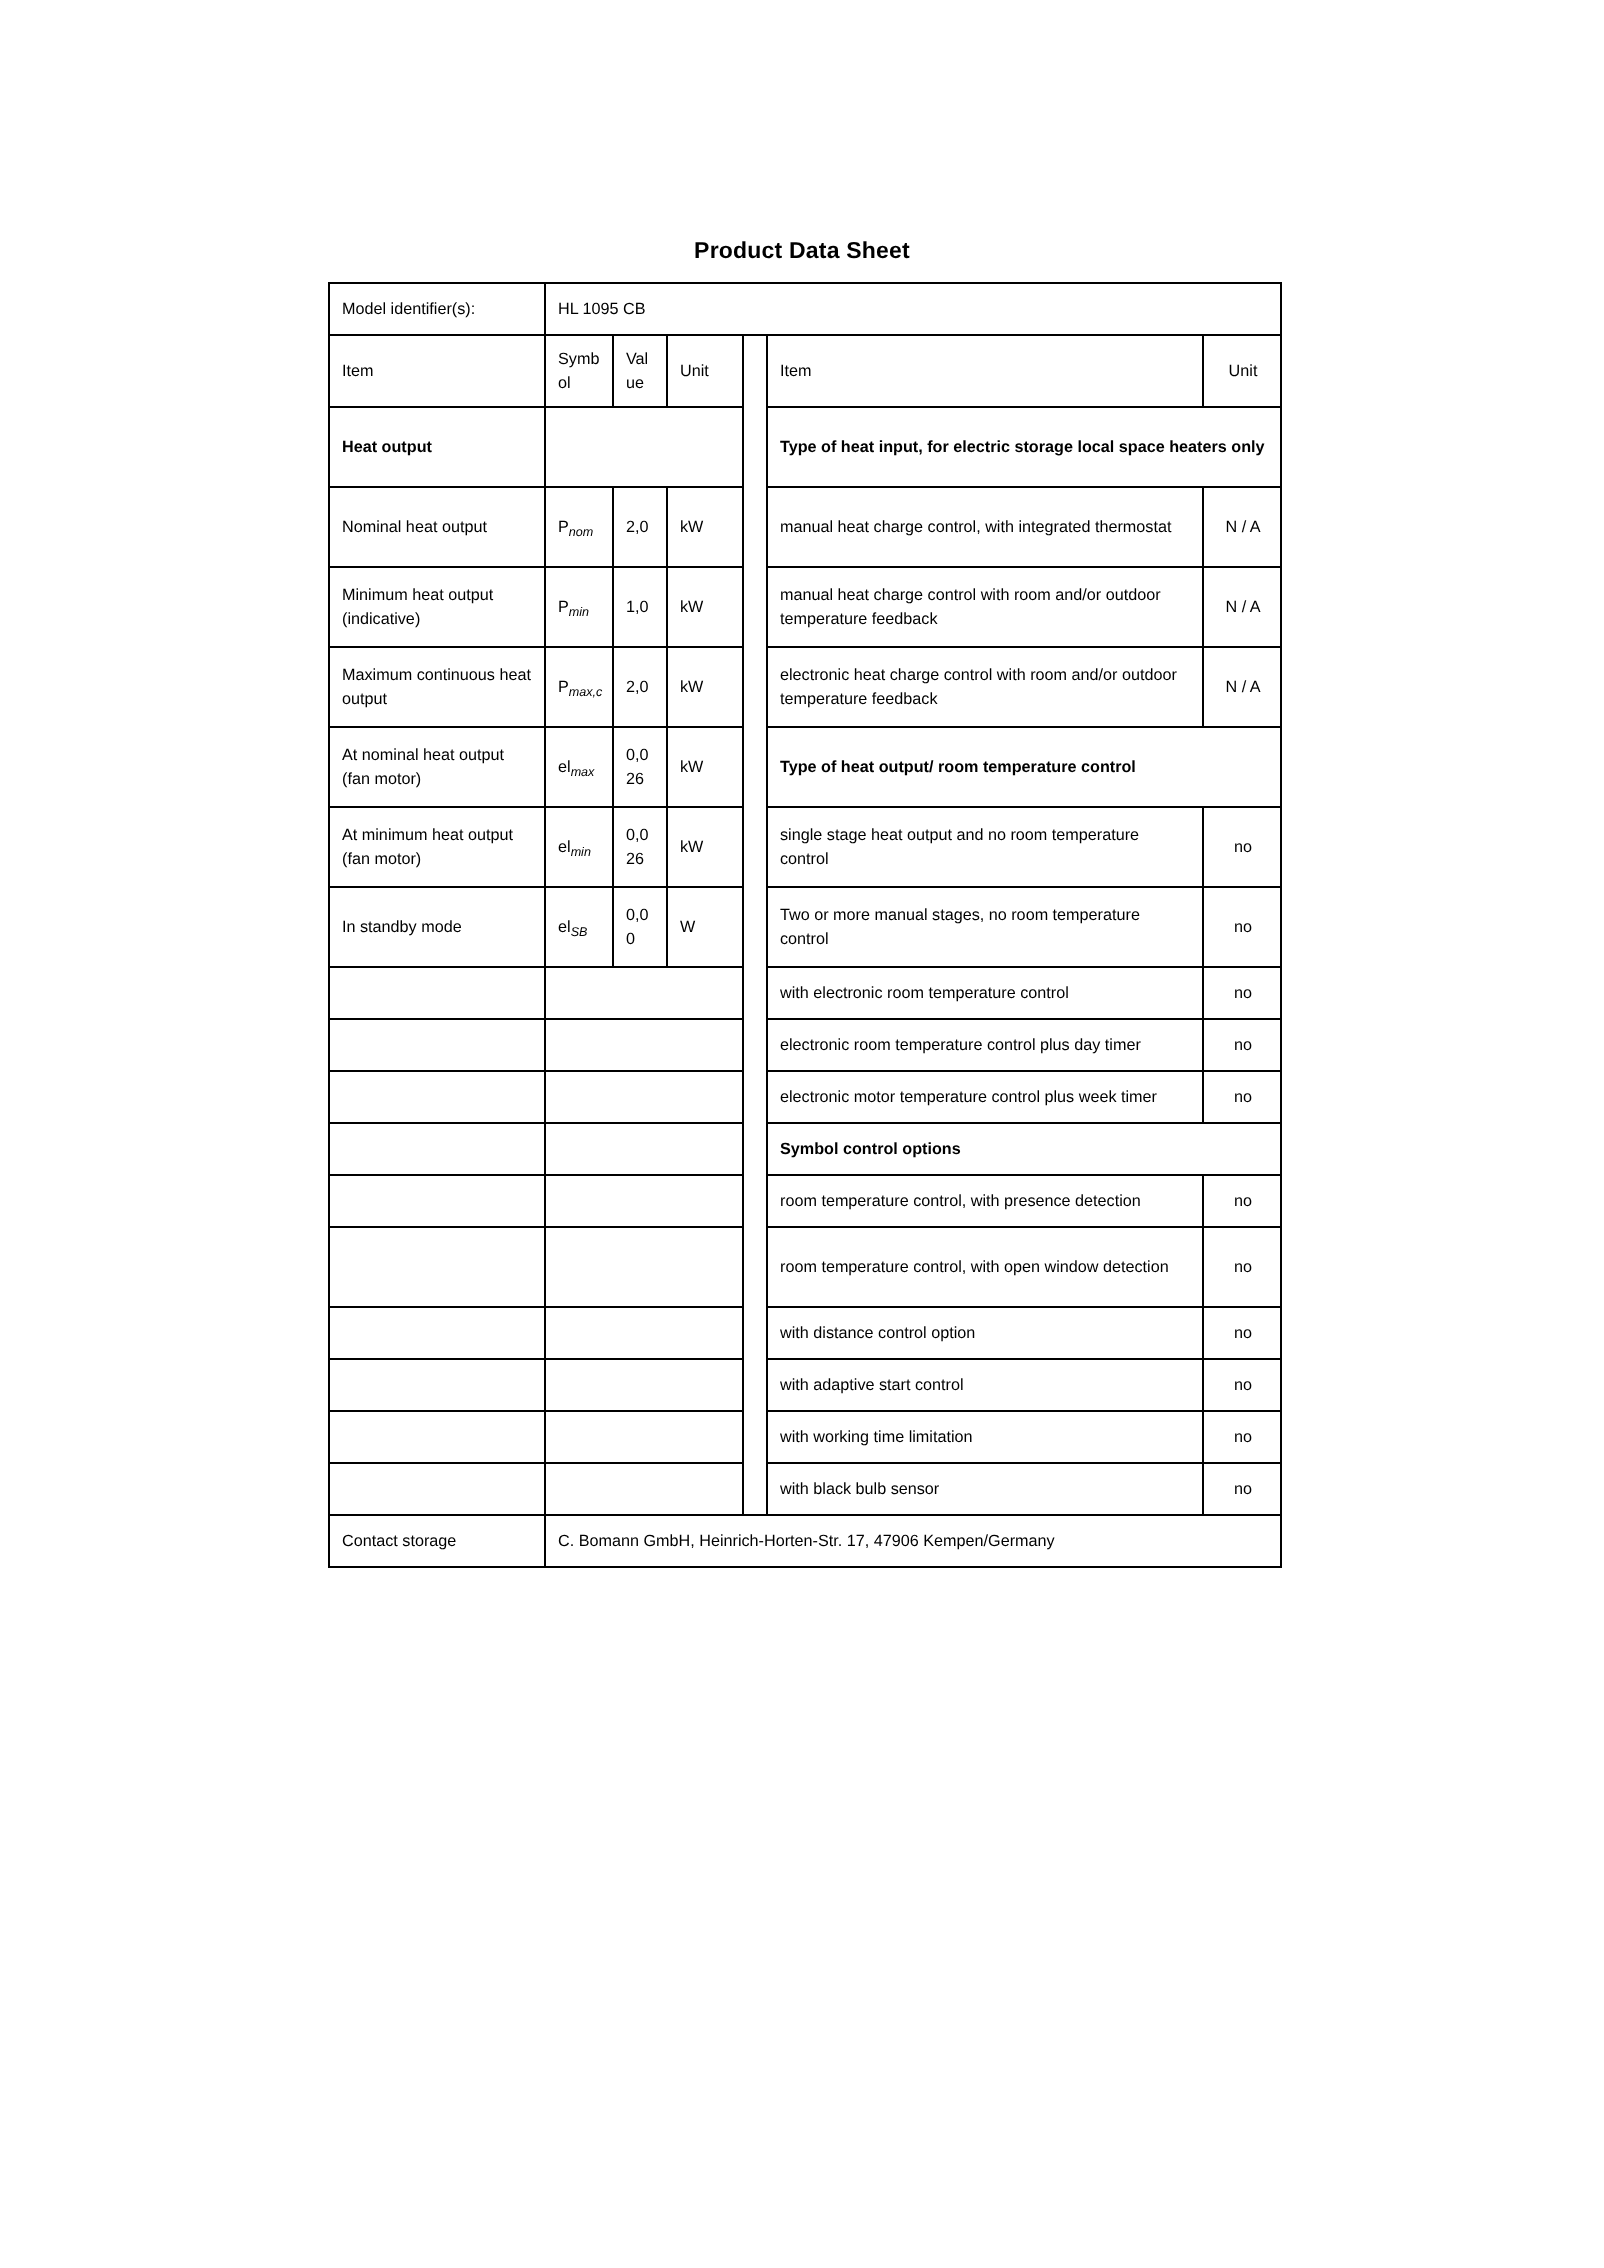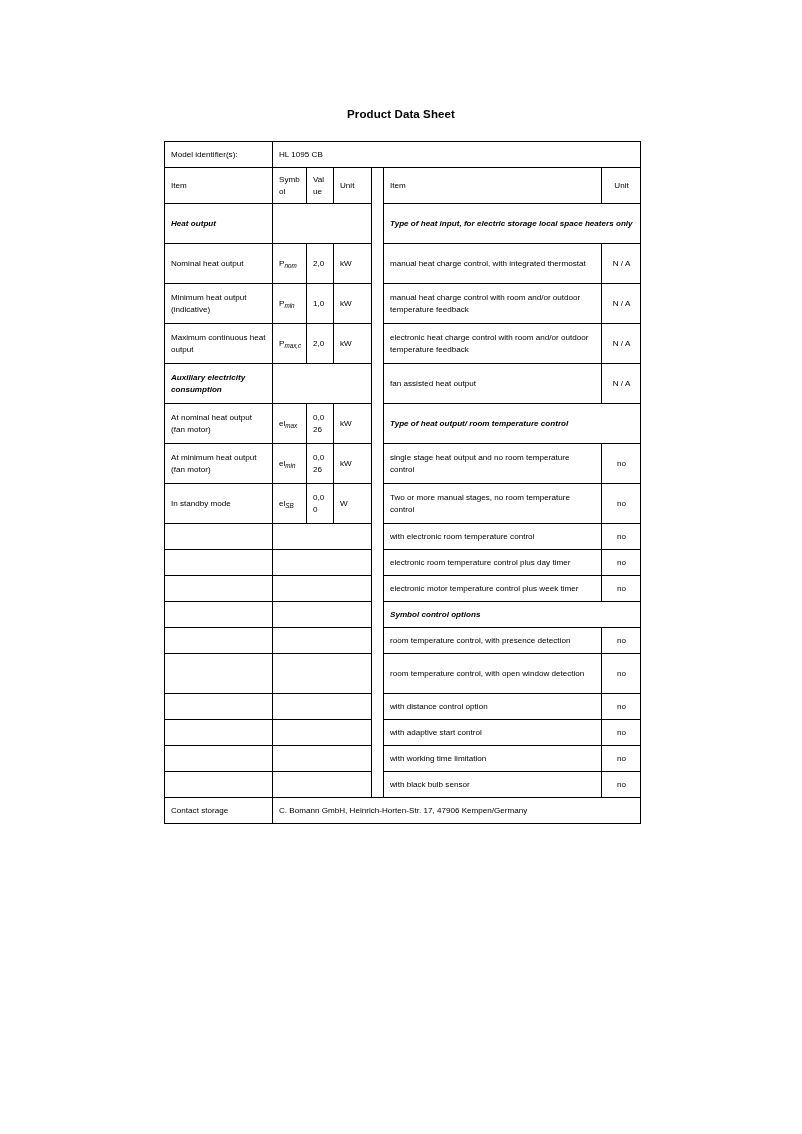--- a/index.html
+++ b/index.html
@@ -16,21 +16,21 @@
   }
   .page {
     position: relative;
     width: 802px;
     height: 1134px;
     background: #ffffff;
     box-sizing: border-box;
   }
   .doc-title {
     position: absolute;
-    top: 108px;
+    top: 120px;
     left: 0;
     width: 802px;
     text-align: center;
     font-size: 11.5px;
     font-weight: bold;
     letter-spacing: 0.1px;
   }
   .table-wrap {
     position: absolute;
     top: 141px;
@@ -60,21 +60,21 @@
   col.c-item2  { width: 218px; }
   col.c-unit2  { width: 39px;  }
 
   .gap-cell {
     border-top: none !important;
     border-bottom: none !important;
   }
   .gap-cell.gap-first { border-top: 0.8px solid #000 !important; }
   .gap-cell.gap-last  { border-bottom: 0.8px solid #000 !important; }
 
-  .b { font-weight: bold; font-style: italic; }
+  .b { font-weight: bold; }
   .ctr { text-align: center; }
   .vtop { vertical-align: top; }
   .tall { height: 34px; }
   .row-1 { height: 26px; padding-left: 48px; }
   .row-2 { height: 40px; }
   .row-hdr { height: 28px; margin-top: 40px; }
 
   sub.it {
     font-style: italic;
     font-size: 6.3px;
@@ -151,27 +151,20 @@
         <tr class="row-2">
           <td class="vtop">Maximum continuous heat output</td>
           <td class="symcell vtop"><span>P</span><sub class="it">max,c</sub></td>
           <td class="vtop">2,0</td>
           <td class="vtop">kW</td>
           <td class="gap-cell"></td>
           <td class="vtop">electronic heat charge control with room and/or outdoor temperature feedback</td>
           <td class="ctr vtop">N / A</td>
         </tr>
 
-        <tr class="row-2">
-          <td class="b vtop">Auxiliary electricity consumption</td>
-          <td colspan="3"></td>
-          <td class="gap-cell"></td>
-          <td>fan assisted heat output</td>
-          <td class="ctr vtop">N / A</td>
-        </tr>
 
         <tr class="row-2">
           <td>At nominal heat output (fan motor)</td>
           <td class="symcell vtop"><span>el</span><sub class="it">max</sub></td>
           <td class="vtop">0,026</td>
           <td class="vtop">kW</td>
           <td class="gap-cell"></td>
           <td class="b vtop" colspan="2">Type of heat output/ room temperature control</td>
         </tr>
 

